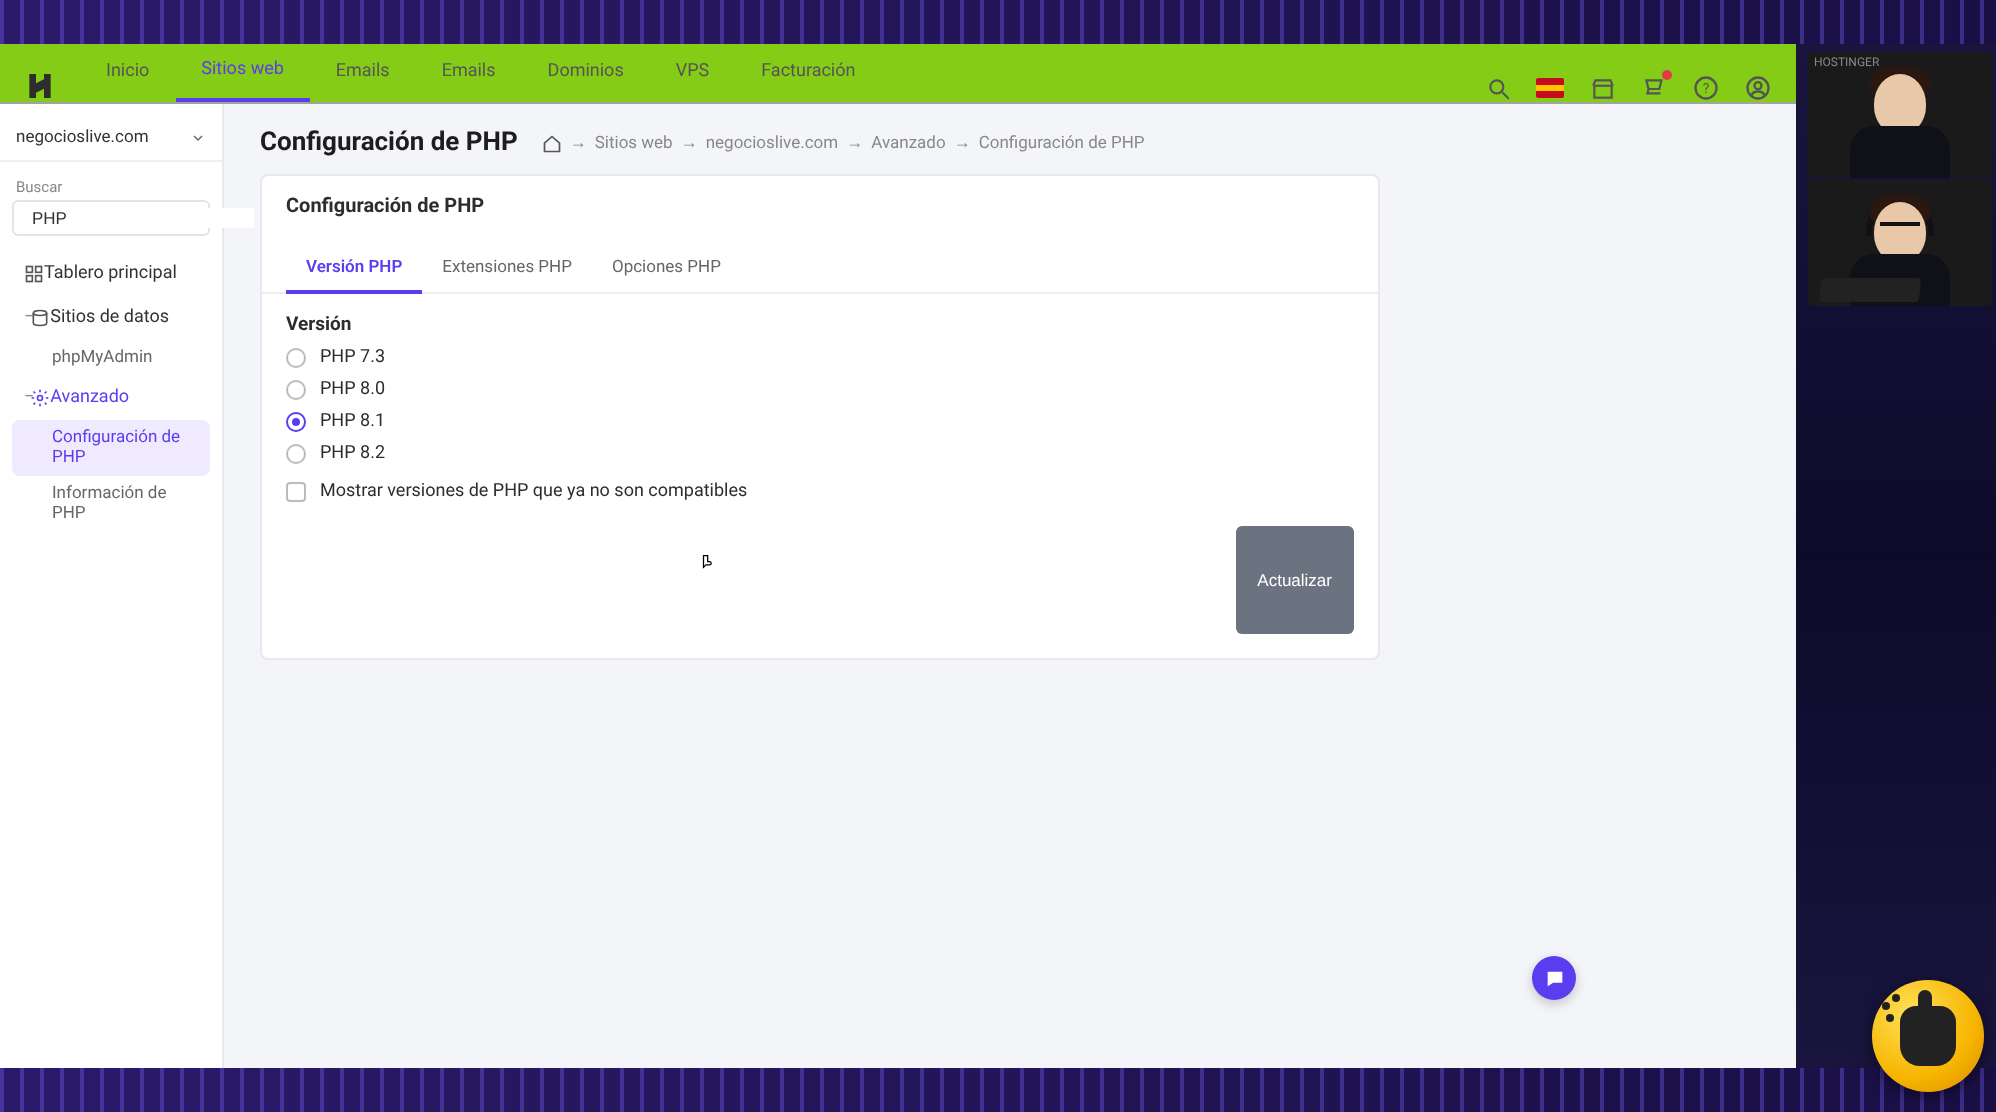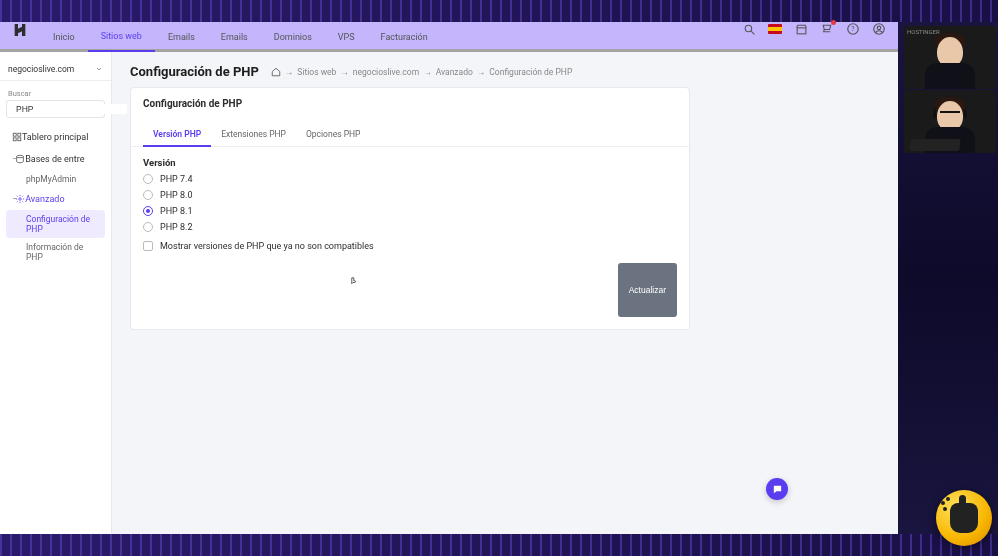--- a/index.html
+++ b/index.html
@@ -26,22 +26,22 @@
   .video-frame::after { bottom:0; }
   .app {
     position:absolute;
     left:0; right:100px; top:22px; bottom:22px;
     background:#f4f5f8;
     display:flex; flex-direction:column;
     font-size:9px;
     color:#2d2d2d;
   }
   .topbar {
-    height:30px; background:#c4b5fd; border-bottom:3px solid #a3a3a3;
-    display:flex; align-items:flex-start;
+    height:30px; background:#84cc16; border-bottom:1px solid #a3a3a3;
+    display:flex; align-items:flex-end;
   }
   .logo-box { width:40px; display:flex; align-items:center; justify-content:center; }
   .logo { width:16px; height:16px; color:#2d2d2d; }
   .topnav { display:flex; gap:0; }
   .topnav a {
     padding:0 13px; height:30px; line-height:30px;
     color:#555; cursor:pointer;
   }
   .topnav a.active { color:#5b3df0; border-bottom:2px solid #5b3df0; line-height:28px;}
   .toptools { margin-left:auto; display:flex; align-items:center; gap:12px; padding-right:12px; }
@@ -243,21 +243,21 @@
       </div>
 
       <div class="side-item">
         <span class="chev">−</span>
         <span class="ic">
           <svg width="10" height="10" viewBox="0 0 24 24">
               <ellipse cx="12" cy="6" rx="8" ry="3" fill="none" stroke="#555" stroke-width="2"></ellipse>
               <path d="M4 6v12c0 1.7 3.6 3 8 3s8-1.3 8-3V6" fill="none" stroke="#555" stroke-width="2"></path>
             </svg>
         </span>
-        <span>Bases de entre</span>
+        <span>Sitios de datos</span>
       </div>
       <a class="side-sub">phpMyAdmin</a>
 
       <div class="side-item active">
         <span class="chev">−</span>
         <span class="ic">
           <svg width="10" height="10" viewBox="0 0 24 24">
               <circle cx="12" cy="12" r="3" fill="none" stroke="#5b3df0" stroke-width="2"></circle>
               <path d="M12 2v3M12 19v3M4.2 4.2l2.1 2.1M17.7 17.7l2.1 2.1M2 12h3M19 12h3M4.2 19.8l2.1-2.1M17.7 6.3l2.1-2.1" stroke="#5b3df0" stroke-width="2"></path>
             </svg>
@@ -295,21 +295,21 @@
         <div class="tabs">
           <div class="tab active">Versión PHP</div>
           <div class="tab">Extensiones PHP</div>
           <div class="tab">Opciones PHP</div>
         </div>
         <div class="card-body">
           <h4>Versión</h4>
 
           <label class="radio-row">
             <span class="radio"></span>
-            <span>PHP 7.4</span>
+            <span>PHP 7.3</span>
           </label>
           <label class="radio-row">
             <span class="radio"></span>
             <span>PHP 8.0</span>
           </label>
           <label class="radio-row">
             <span class="radio checked"></span>
             <span>PHP 8.1</span>
           </label>
           <label class="radio-row">

